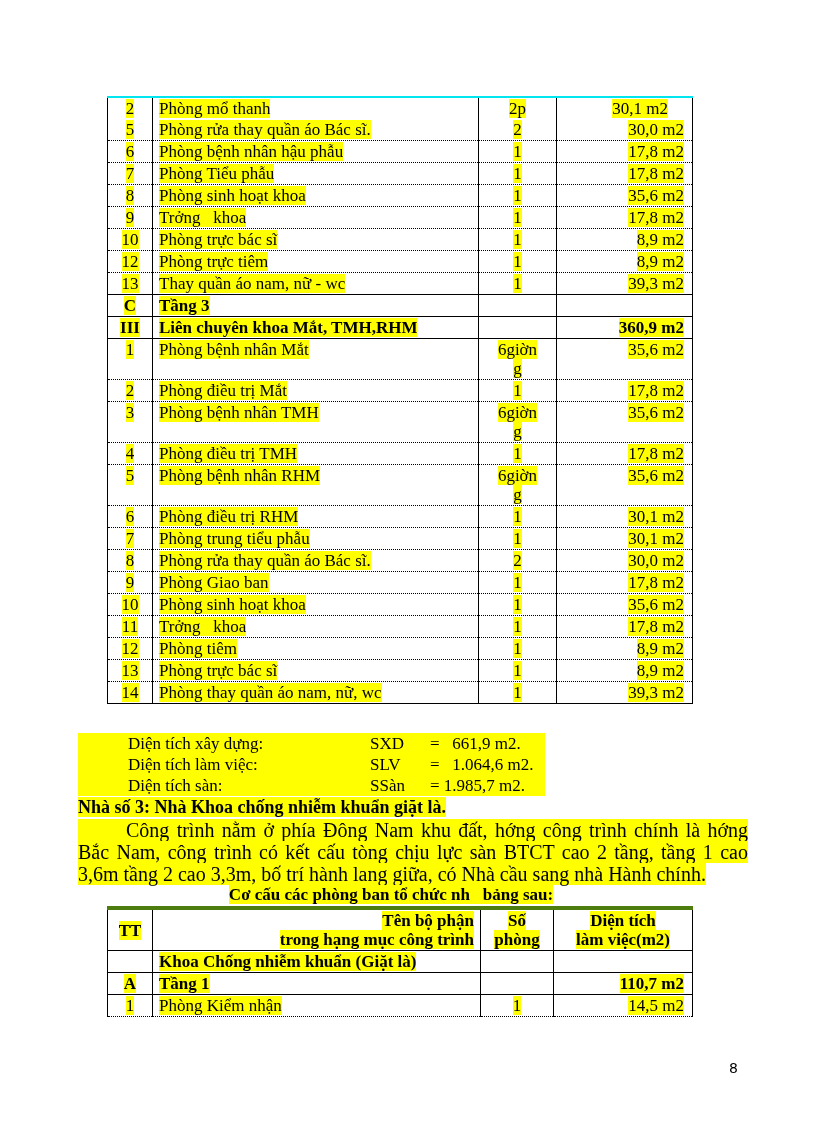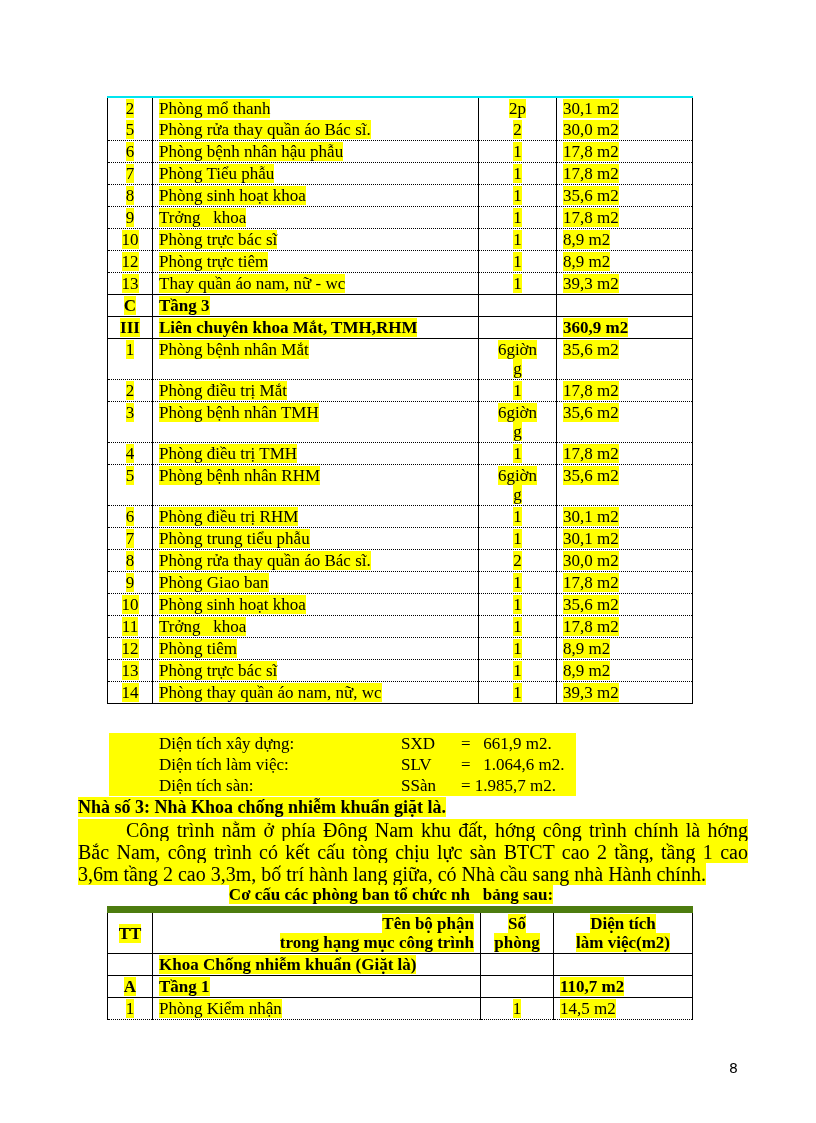--- a/index.html
+++ b/index.html
@@ -13,34 +13,34 @@
     position: absolute; left: 107px; border-collapse: collapse;
     font-size: 17px; line-height: 19px; table-layout: fixed;
   }
   table.grid td {
     border-left: 1px solid #000; border-right: 1px solid #000;
     border-bottom: 1px dotted #000;
     padding: 1px 6px 1px 6px; vertical-align: top;
   }
   table.grid td.c1 { text-align: center; padding: 1px 2px; }
   table.grid td.c3 { text-align: center; padding: 1px 2px; margin-left: 7px; }
-  table.grid td.c4 { text-align: left; padding-right: 8px; }
+  table.grid td.c4 { text-align: right; padding-right: 8px; }
   table.grid tr.bold td { font-weight: bold; }
   table.grid tr.solid td { border-bottom: 1px solid #000; }
   table.grid td.nob { border-bottom: none; }
   #t1 { top: 96px; width: 585px; }
   #t1 tr:first-child td { border-top: 2px solid #00e5ee; }
   #t1 col.k1 { width: 45px; } #t1 col.k2 { width: 326px; }
   #t1 col.k3 { width: 78px; } #t1 col.k4 { width: 136px; }
   #t2 { top: 906px; width: 585px; }
-  #t2 tr:first-child td { border-top: 7px solid #4d7c0f; }
+  #t2 tr:first-child td { border-top: 4px solid #4d7c0f; }
   #t2 col.k1 { width: 45px; } #t2 col.k2 { width: 328px; }
   #t2 col.k3 { width: 73px; } #t2 col.k4 { width: 139px; }
   .blk { position: absolute; font-size: 17px; line-height: 21px; }
-  .summary { left: 78px; top: 733px; width: 480px; margin-left: 31px; }
+  .summary { left: 78px; top: 733px; width: 480px; }
   .summary .row { display: flex; background: #ffff00; width: 467px; height: 21px; }
   .summary .lbl { width: 242px; padding-left: 50px; }
   .summary .key { width: 60px; }
   .summary .val { }
   .heading3 { left: 78px; top: 797px; font-weight: bold; font-size: 18px; }
   .para { left: 78px; top: 819px; width: 670px; text-align: justify; font-size: 20px; line-height: 22px; }
   .para .indent { display: inline-block; width: 48px; }
   .subtitle { left: 0; width: 782px; top: 885px; text-align: center; font-weight: bold; font-size: 17px; line-height: 20px; }
   .pageno { position: absolute; left: 729px; top: 1060px; font-size: 14px; font-family: "DejaVu Sans", sans-serif; }
   .hdr td { text-align: center; font-weight: bold; }

